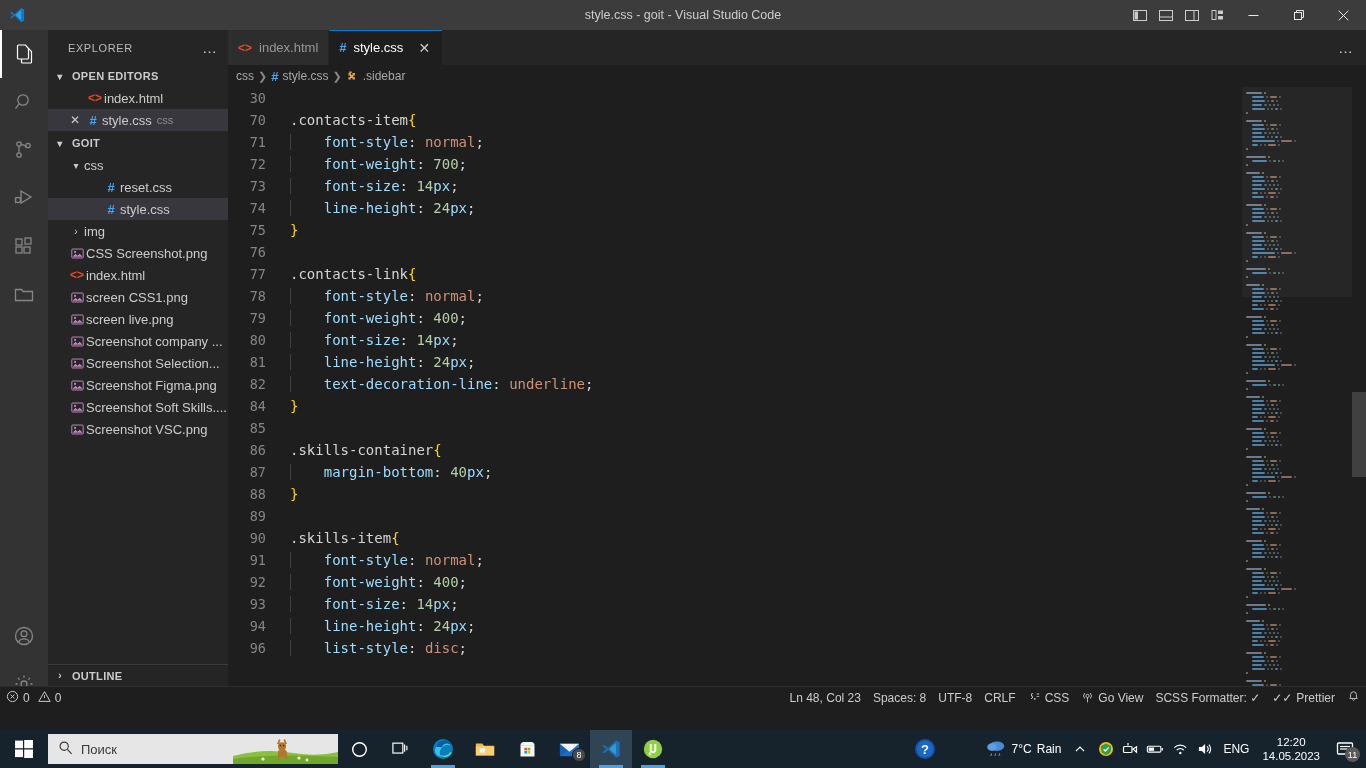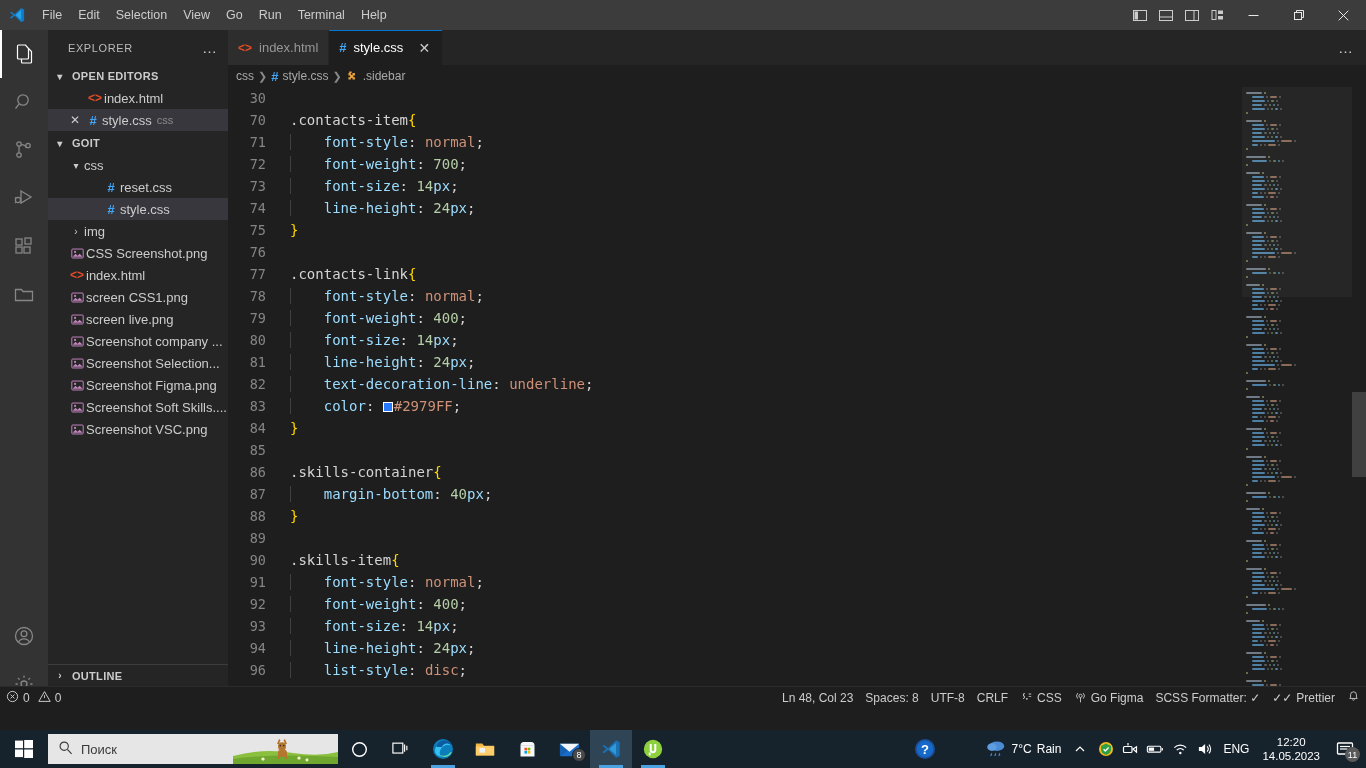--- a/index.html
+++ b/index.html
@@ -182,30 +182,21 @@
 </head>
 <body>
 
 <div class="titlebar">
   <div class="vsc-logo">
     <svg width="18" height="18" viewBox="0 0 24 24">
         <path fill="#0f7ac7" d="M17.5 2.5 9 11l-4.5-3.5-2 1L6.8 12l-4.3 3.5 2 1L9 13l8.5 8.5 4-2v-15z"></path>
         <path fill="#29a3e8" d="M17.5 5.4v13.2L10 12z"></path>
       </svg>
   </div>
-  <div class="menu">
-    <div class="menu-item">File</div>
-    <div class="menu-item">Edit</div>
-    <div class="menu-item">Selection</div>
-    <div class="menu-item">View</div>
-    <div class="menu-item">Go</div>
-    <div class="menu-item">Run</div>
-    <div class="menu-item">Terminal</div>
-    <div class="menu-item">Help</div>
-  </div>
+  <div class="title-center">style.css - goit - Visual Studio Code</div>
   <div class="titlebar-right">
     <div class="layout-btn">
       <svg width="16" height="16" viewBox="0 0 16 16">
           <rect x="1.5" y="3.5" width="13" height="10" fill="none" stroke="#cccccc"></rect>
           <rect x="2.5" y="4.5" width="3.5" height="8" fill="#cccccc"></rect>
         </svg>
     </div>
     <div class="layout-btn">
       <svg width="16" height="16" viewBox="0 0 16 16">
           <rect x="1.5" y="3.5" width="13" height="10" fill="none" stroke="#cccccc"></rect>
@@ -478,21 +469,20 @@
         <div class="cline"><span class="lnum">73</span><span class="ctext"><span class="indent-guide"></span>    <span class="prop">font-size</span><span class="punc">: </span><span class="num">14</span><span class="unit">px</span><span class="punc">;</span></span></div>
         <div class="cline"><span class="lnum">74</span><span class="ctext"><span class="indent-guide"></span>    <span class="prop">line-height</span><span class="punc">: </span><span class="num">24</span><span class="unit">px</span><span class="punc">;</span></span></div>
         <div class="cline"><span class="lnum">75</span><span class="ctext"><span class="brace">}</span></span></div>
         <div class="cline"><span class="lnum">76</span><span class="ctext"></span></div>
         <div class="cline"><span class="lnum">77</span><span class="ctext"><span class="selname">.contacts-link</span><span class="brace">{</span></span></div>
         <div class="cline"><span class="lnum">78</span><span class="ctext"><span class="indent-guide"></span>    <span class="prop">font-style</span><span class="punc">: </span><span class="kw">normal</span><span class="punc">;</span></span></div>
         <div class="cline"><span class="lnum">79</span><span class="ctext"><span class="indent-guide"></span>    <span class="prop">font-weight</span><span class="punc">: </span><span class="num">400</span><span class="punc">;</span></span></div>
         <div class="cline"><span class="lnum">80</span><span class="ctext"><span class="indent-guide"></span>    <span class="prop">font-size</span><span class="punc">: </span><span class="num">14</span><span class="unit">px</span><span class="punc">;</span></span></div>
         <div class="cline"><span class="lnum">81</span><span class="ctext"><span class="indent-guide"></span>    <span class="prop">line-height</span><span class="punc">: </span><span class="num">24</span><span class="unit">px</span><span class="punc">;</span></span></div>
         <div class="cline"><span class="lnum">82</span><span class="ctext"><span class="indent-guide"></span>    <span class="prop">text-decoration-line</span><span class="punc">: </span><span class="kw">underline</span><span class="punc">;</span></span></div>
-        <div class="cline"><span class="lnum">83</span><span class="ctext"><span class="indent-guide"></span>    <span class="prop">color</span><span class="punc">: </span><span class="swatch" style="background: rgb(41, 121, 255);"></span><span class="hex">#2979FF</span><span class="punc">;</span></span></div>
         <div class="cline"><span class="lnum">84</span><span class="ctext"><span class="brace">}</span></span></div>
         <div class="cline"><span class="lnum">85</span><span class="ctext"></span></div>
         <div class="cline"><span class="lnum">86</span><span class="ctext"><span class="selname">.skills-container</span><span class="brace">{</span></span></div>
         <div class="cline"><span class="lnum">87</span><span class="ctext"><span class="indent-guide"></span>    <span class="prop">margin-bottom</span><span class="punc">: </span><span class="num">40</span><span class="unit">px</span><span class="punc">;</span></span></div>
         <div class="cline"><span class="lnum">88</span><span class="ctext"><span class="brace">}</span></span></div>
         <div class="cline"><span class="lnum">89</span><span class="ctext"></span></div>
         <div class="cline"><span class="lnum">90</span><span class="ctext"><span class="selname">.skills-item</span><span class="brace">{</span></span></div>
         <div class="cline"><span class="lnum">91</span><span class="ctext"><span class="indent-guide"></span>    <span class="prop">font-style</span><span class="punc">: </span><span class="kw">normal</span><span class="punc">;</span></span></div>
         <div class="cline"><span class="lnum">92</span><span class="ctext"><span class="indent-guide"></span>    <span class="prop">font-weight</span><span class="punc">: </span><span class="num">400</span><span class="punc">;</span></span></div>
         <div class="cline"><span class="lnum">93</span><span class="ctext"><span class="indent-guide"></span>    <span class="prop">font-size</span><span class="punc">: </span><span class="num">14</span><span class="unit">px</span><span class="punc">;</span></span></div>
@@ -1326,21 +1316,21 @@
       <span>CSS</span>
     </div>
     <div class="st-item">
       <span>
         <svg width="13" height="13" viewBox="0 0 16 16" style="vertical-align:-2px">
             <circle cx="8" cy="6" r="2" fill="none" stroke="#cccccc" stroke-width="1.1"></circle>
             <path d="M4.6 2.6a5 5 0 0 0 0 6.8M11.4 2.6a5 5 0 0 1 0 6.8" fill="none" stroke="#cccccc" stroke-width="1.1"></path>
             <line x1="8" y1="8" x2="8" y2="14" stroke="#cccccc" stroke-width="1.1"></line>
           </svg>
       </span>
-      <span>Go Figma</span>
+      <span>Go View</span>
     </div>
     <div class="st-item">SCSS Formatter: ✓</div>
     <div class="st-item">
       <span>✓✓</span>
       <span>Prettier</span>
     </div>
     <div class="st-item">
       <span>
         <svg width="13" height="13" viewBox="0 0 16 16">
             <path d="M8 2.2a3.6 3.6 0 0 1 3.6 3.6v3l1 1.6H3.4l1-1.6v-3A3.6 3.6 0 0 1 8 2.2z" fill="none" stroke="#cccccc" stroke-width="1.1"></path>

